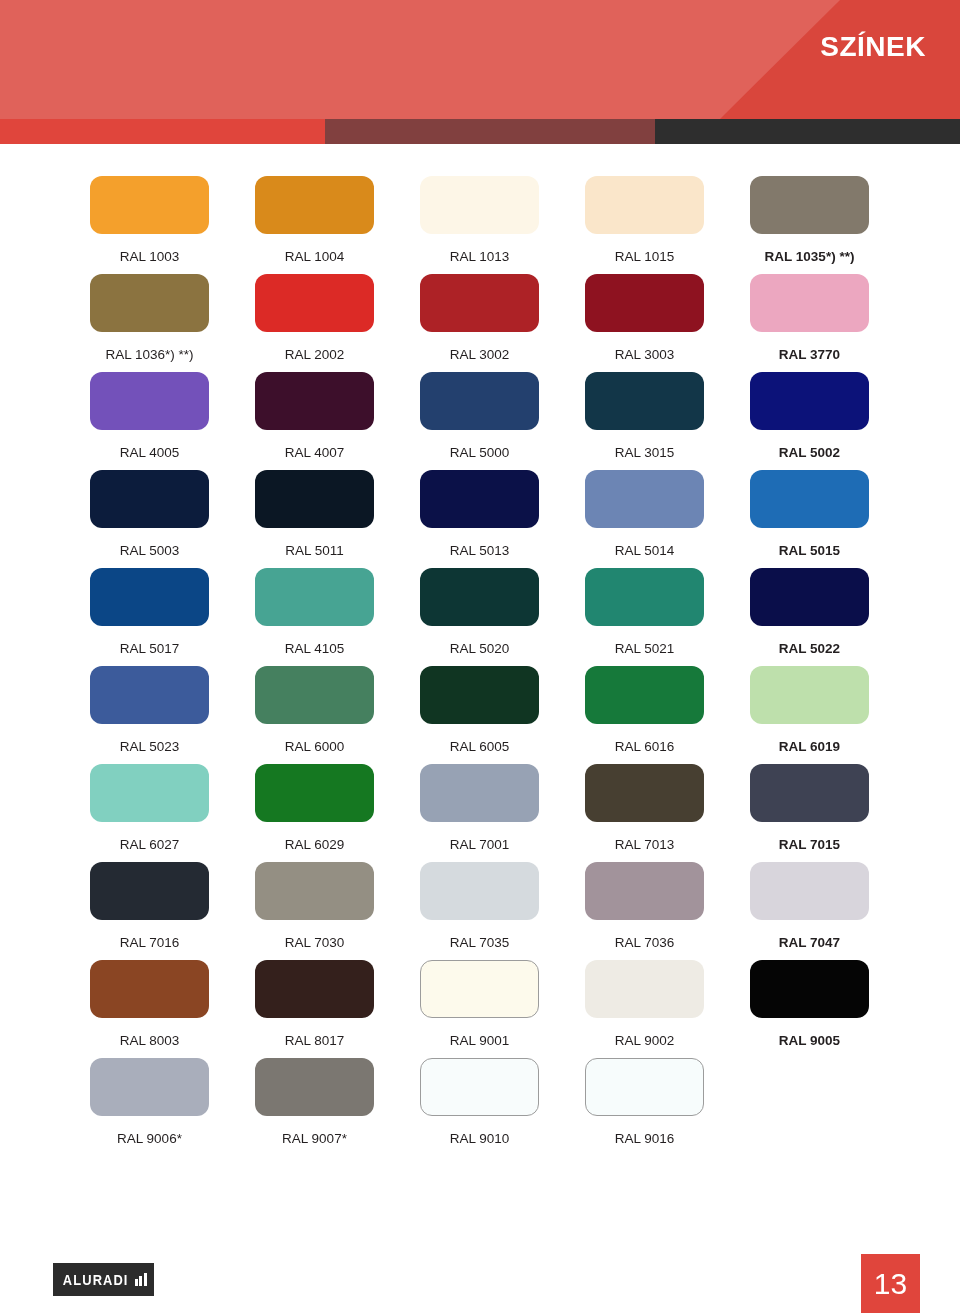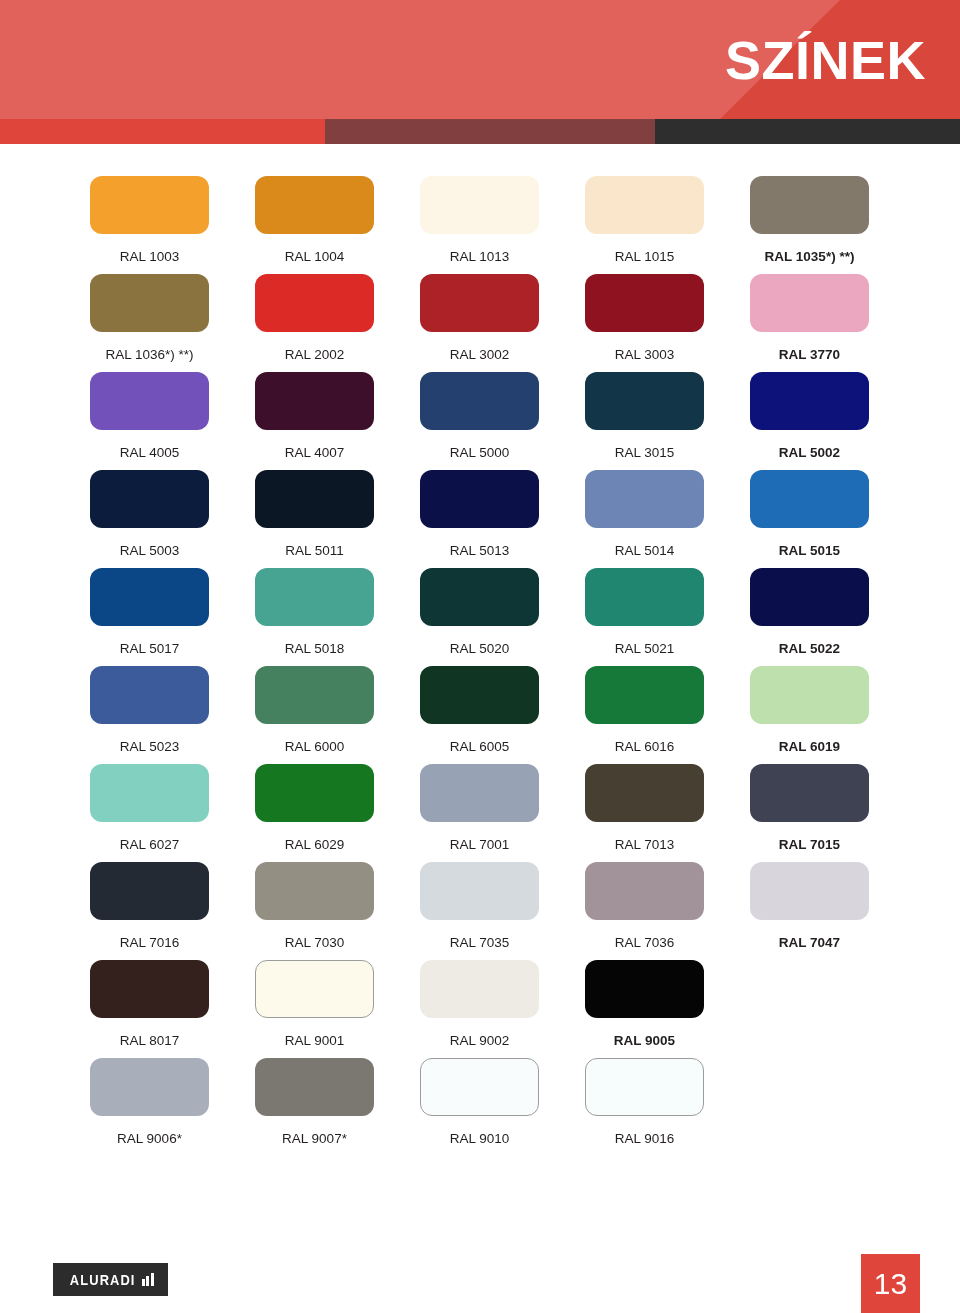--- a/index.html
+++ b/index.html
@@ -31,21 +31,21 @@
     position: absolute;
     right: 0;
     top: 0;
     width: 300px;
     height: 119px;
   }
   .header-title {
     position: absolute;
     right: 34px;
     top: 33px;
-    font-size: 54px;
+    font-size: 28px;
     font-weight: bold;
     letter-spacing: 0.5px;
     color: #ffffff;
     line-height: 1;
     white-space: nowrap;
   }
 
   .header-bars {
     position: absolute;
     left: 0;
@@ -95,21 +95,21 @@
     text-align: center;
     white-space: nowrap;
     line-height: 1;
   }
 
   
   .logo {
     position: absolute;
     left: 53px;
     top: 1263px;
-    width: 115px;
+    width: 101px;
     height: 33px;
     background: #2c2c2c;
     display: flex;
     align-items: center;
     justify-content: center;
   }
   .logo-text {
     color: #ffffff;
     font-size: 14px;
     font-weight: bold;
@@ -251,21 +251,21 @@
         <div class="swatch-label">RAL 5015</div>
       </div>
     </div>
     <div class="row">
       <div class="cell">
         <div class="swatch" style="background: rgb(11, 70, 134);"></div>
         <div class="swatch-label">RAL 5017</div>
       </div>
       <div class="cell">
         <div class="swatch" style="background: rgb(71, 164, 147);"></div>
-        <div class="swatch-label">RAL 5018</div>
+        <div class="swatch-label">RAL 4105</div>
       </div>
       <div class="cell">
         <div class="swatch" style="background: rgb(13, 54, 52);"></div>
         <div class="swatch-label">RAL 5020</div>
       </div>
       <div class="cell">
         <div class="swatch" style="background: rgb(33, 134, 112);"></div>
         <div class="swatch-label">RAL 5021</div>
       </div>
       <div class="cell">
@@ -333,20 +333,24 @@
       <div class="cell">
         <div class="swatch" style="background: rgb(162, 147, 155);"></div>
         <div class="swatch-label">RAL 7036</div>
       </div>
       <div class="cell">
         <div class="swatch" style="background: rgb(216, 213, 220);"></div>
         <div class="swatch-label">RAL 7047</div>
       </div>
     </div>
     <div class="row">
+      <div class="cell">
+        <div class="swatch" style="background: rgb(138, 69, 35);"></div>
+        <div class="swatch-label">RAL 8003</div>
+      </div>
       <div class="cell">
         <div class="swatch" style="background: rgb(52, 32, 28);"></div>
         <div class="swatch-label">RAL 8017</div>
       </div>
       <div class="cell">
         <div class="swatch bordered" style="background: rgb(253, 250, 236);"></div>
         <div class="swatch-label">RAL 9001</div>
       </div>
       <div class="cell">
         <div class="swatch" style="background: rgb(238, 235, 228);"></div>

